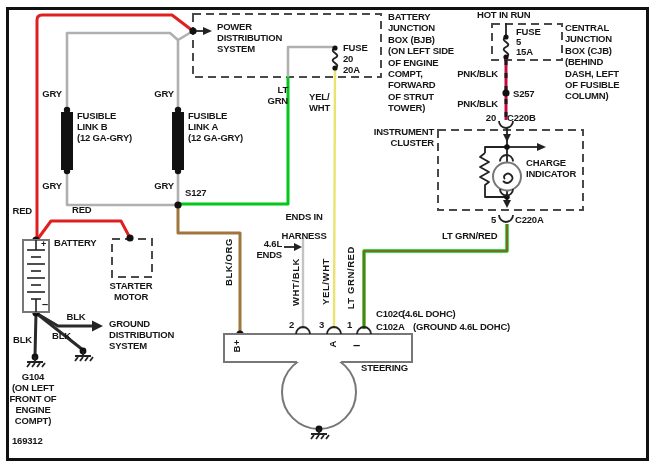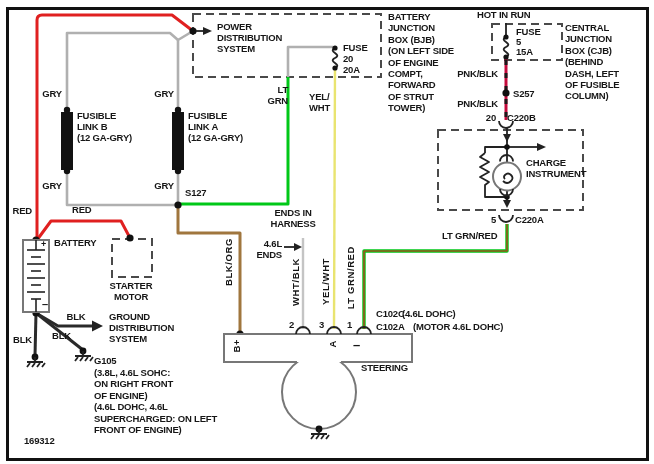--- a/index.html
+++ b/index.html
@@ -233,22 +233,24 @@
 (BEHIND
 DASH, LEFT
 OF FUSIBLE
 COLUMN)</div>
   <div class="lbl r" style="left:456px;top:68px;width:42px">PNK/BLK</div>
   <div class="lbl" style="left:513px;top:88px">S257</div>
   <div class="lbl r" style="left:456px;top:98px;width:42px">PNK/BLK</div>
   <div class="lbl r" style="left:482px;top:112px;width:14px">20</div>
   <div class="lbl" style="left:507px;top:112px">C220B</div>
 
+  <div class="lbl r" style="left:368px;top:126px;width:66px">INSTRUMENT
+CLUSTER</div>
   <div class="lbl" style="left:526px;top:157px">CHARGE
-INSTRUMENT</div>
+INDICATOR</div>
   <div class="lbl r" style="left:484px;top:214px;width:12px">5</div>
   <div class="lbl" style="left:515px;top:214px">C220A</div>
   <div class="lbl" style="left:442px;top:230px">LT GRN/RED</div>
 
   <div class="lbl r" style="left:40px;top:88px;width:22px">GRY</div>
   <div class="lbl r" style="left:152px;top:88px;width:22px">GRY</div>
   <div class="lbl" style="left:77px;top:110px">FUSIBLE
 LINK B
 (12 GA-GRY)</div>
   <div class="lbl" style="left:188px;top:110px">FUSIBLE
@@ -260,49 +262,47 @@
 
   <div class="lbl r" style="left:6px;top:205px;width:26px">RED</div>
   <div class="lbl" style="left:72px;top:204px">RED</div>
   <div class="lbl" style="left:54px;top:237px">BATTERY</div>
   <span class="sign" style="left:41px;top:239px;font-size:9px">+</span>
   <span class="sign" style="left:42px;top:298px;font-size:11px">–</span>
   <div class="lbl c" style="left:108px;top:280px;width:46px">STARTER
 MOTOR</div>
 
   <div class="lbl c" style="left:62px;top:311px;width:28px">BLK</div>
-  <div class="lbl" style="left:109px;top:311px">GROUND
+  <div class="lbl" style="left:109px;top:318px">GROUND
 DISTRIBUTION
 SYSTEM</div>
   <div class="lbl" style="left:52px;top:330px">BLK</div>
   <div class="lbl r" style="left:10px;top:334px;width:22px">BLK</div>
-  <div class="lbl lh115" style="left:94px;top:355px">G105
-(3.8L, 4.6L SOHC:
-ON RIGHT FRONT
-OF ENGINE)
-(4.6L DOHC, 4.6L
-SUPERCHARGED: ON LEFT
-FRONT OF ENGINE)</div>
-  <div class="lbl" style="left:24px;top:435px">169312</div>
-
-  <div class="lbl c" style="left:268px;top:207px;width:50px;line-height:11px">ENDS IN
+  <div class="lbl c" style="left:4px;top:371px;width:58px">G104
+(ON LEFT
+FRONT OF
+ENGINE
+COMPT)</div>
+  <div class="lbl" style="left:12px;top:435px">169312</div>
+
+  <div class="lbl c" style="left:279px;top:207px;width:50px;line-height:19px">ENDS IN
 HARNESS</div>
   <div class="lbl r" style="left:252px;top:238px;width:30px">4.6L
 ENDS</div>
 
   <span class="vlbl" style="left:223px;top:238px">BLK/ORG</span>
   <span class="vlbl" style="left:290px;top:258px">WHT/BLK</span>
   <span class="vlbl" style="left:320px;top:258px">YEL/WHT</span>
   <span class="vlbl" style="left:345px;top:246px">LT GRN/RED</span>
 
   <div class="lbl r" style="left:282px;top:319px;width:12px">2</div>
   <div class="lbl r" style="left:312px;top:319px;width:12px">3</div>
   <div class="lbl r" style="left:340px;top:319px;width:12px">1</div>
   <div class="lbl" style="left:376px;top:308px">C102C</div>
   <div class="lbl" style="left:402px;top:308px">(4.6L DOHC)</div>
   <div class="lbl" style="left:376px;top:321px">C102A</div>
-  <div class="lbl" style="left:413px;top:321px">(MOTOR 4.6L DOHC)</div>
+  <div class="lbl" style="left:413px;top:321px">(GROUND 4.6L DOHC)</div>
 
   <span class="vlbl" style="left:231px;top:339px">B+</span>
   <span class="vlbl" style="left:327px;top:340px">A</span>
   <span class="sign" style="left:353px;top:337px;font-size:13px">–</span>
   <div class="lbl" style="left:361px;top:362px">STEERING</div>
 </div>
 
 </body></html>

